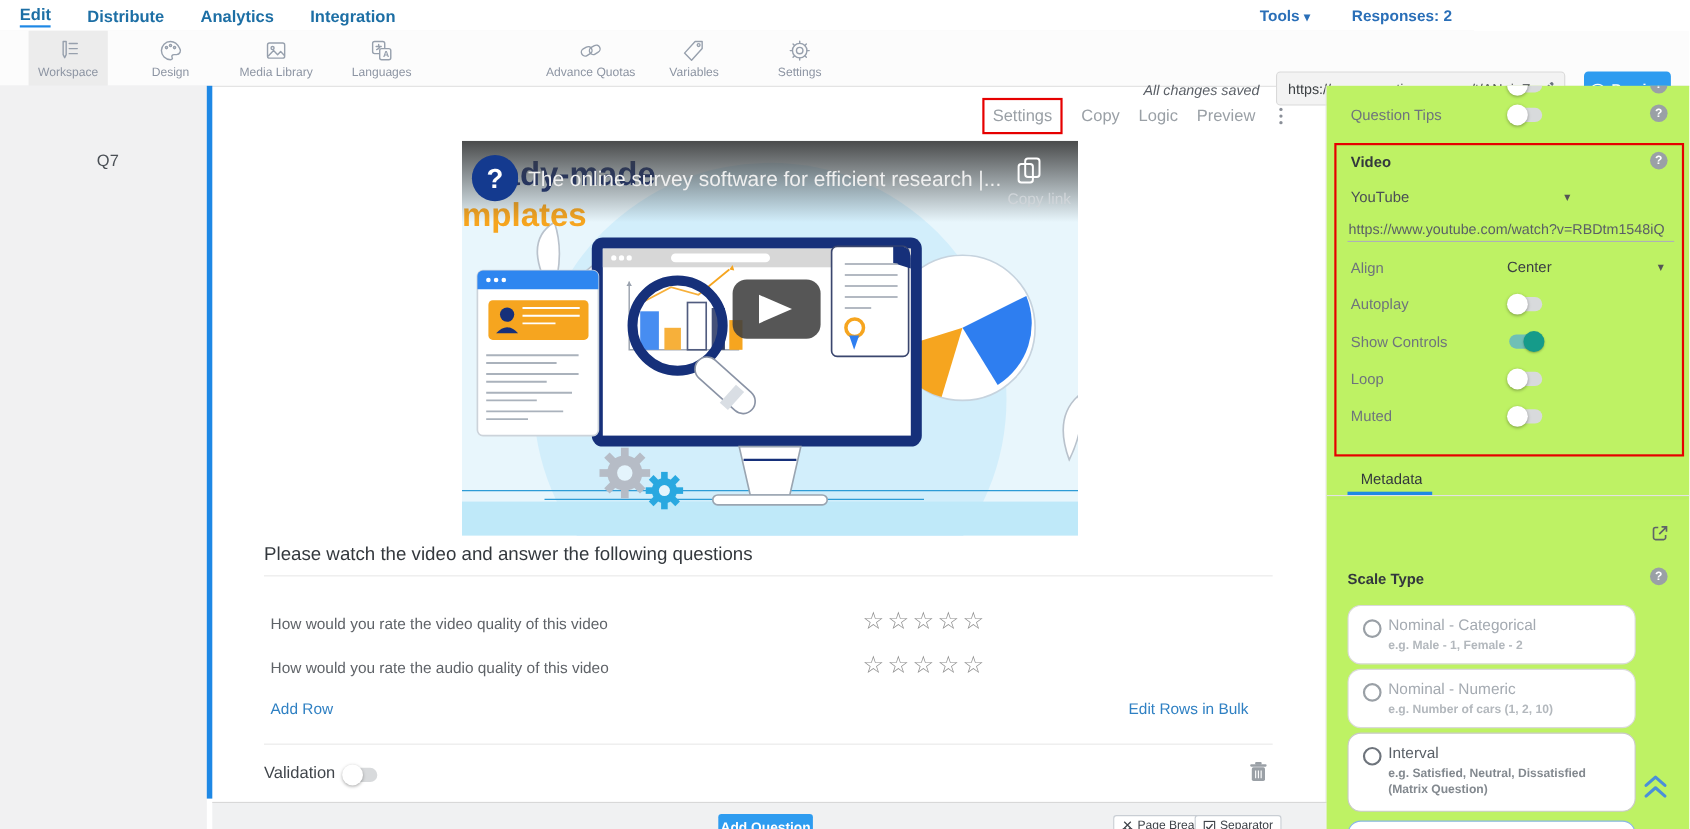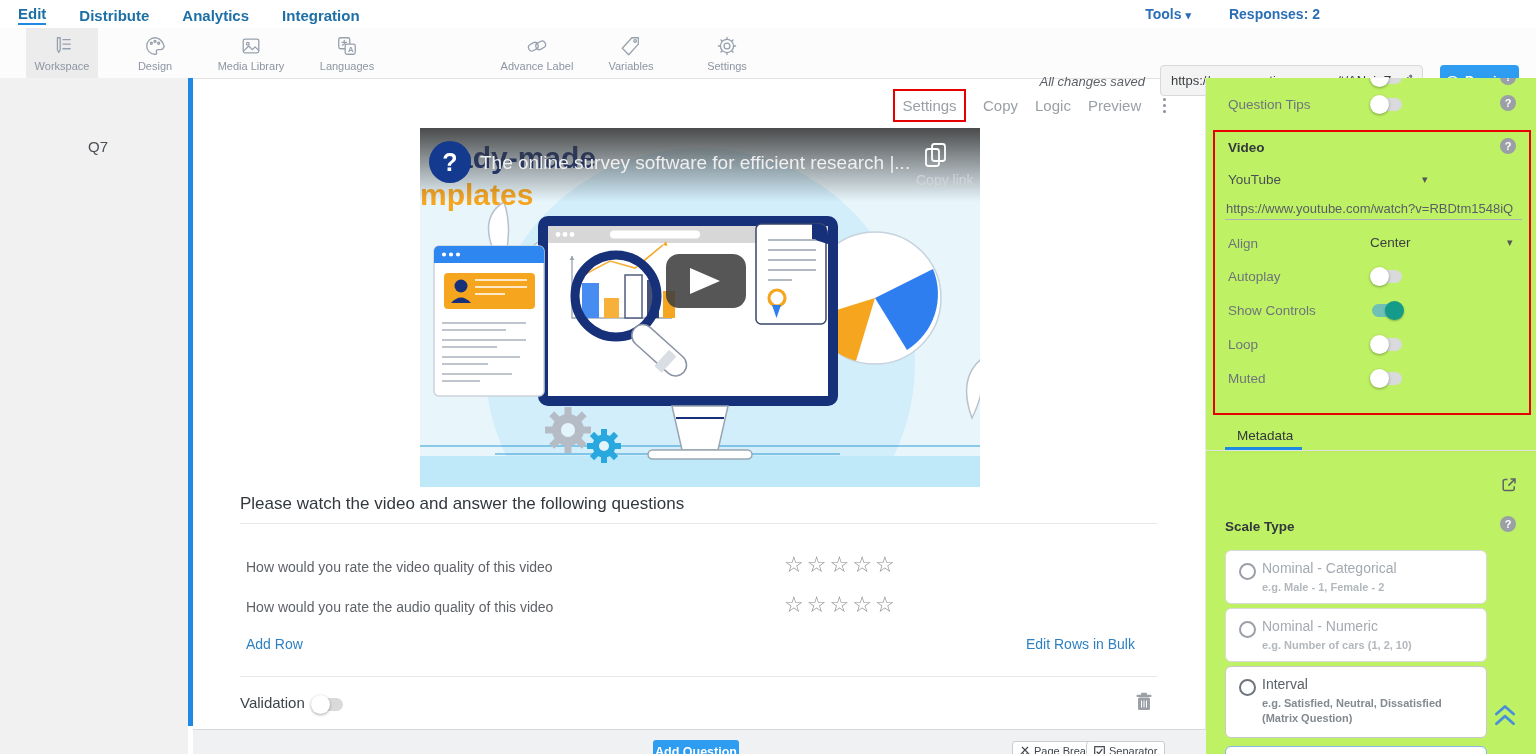--- a/index.html
+++ b/index.html
@@ -80,21 +80,21 @@
         font-size:11px;font-weight:700;text-align:center;line-height:16px;cursor:pointer;}
   .caretdn{position:absolute;font-size:11px;color:#555;cursor:pointer;}
   .redbox{position:absolute;border:2px solid #e60000;pointer-events:none;}
   .pline{position:absolute;height:1px;background:#aeb2b6;}
   .ptext{position:absolute;font-size:13px;color:#5a5f66;white-space:nowrap;overflow:hidden;}
   .tabunderline{position:absolute;background:#1e88e5;height:3px;}
   .tabdivider{position:absolute;height:1px;background:#e2e2e2;box-shadow:0 2px 3px rgba(0,0,0,.06);}
   .reportinput{position:absolute;left:19px;top:396px;width:268px;height:26px;border:none;border-bottom:1px solid #c4c7ca;
         outline:none;font-family:"Liberation Sans",sans-serif;font-size:15px;color:#3c4043;background:transparent;}
   .reportinput::placeholder{color:#9aa0a6;}
-  .scard{position:absolute;left:19px;width:262px;border:1px solid #d9d9d9;border-radius:6px;background:#fff;box-sizing:border-box;cursor:pointer;}
+  .scard{position:absolute;left:19px;width:262px;border:1px solid #d9d9d9;border-radius:12px;background:#fff;box-sizing:border-box;cursor:pointer;}
   .radio{position:absolute;left:13px;top:12px;width:13px;height:13px;border:2px solid #9aa0a6;border-radius:50%;background:#fff;cursor:pointer;}
   .sctitle{position:absolute;left:36px;top:9px;font-size:14px;}
   .scex{position:absolute;left:36px;top:29px;width:210px;font-size:11px;font-weight:700;line-height:15px;}
   .muted1{color:#a4aab1;} .muted2{color:#b3b8bd;}
   .dark1{color:#5a6067;} .dark2{color:#83898f;}
 </style>
 </head>
 <body>
 
 <div class="app">
@@ -144,21 +144,21 @@
           <rect x="10" y="10" width="11" height="11" rx="2" fill="#fcfcfc"></rect>
           <text x="13.2" y="18.6" font-size="8.5" stroke="none" fill="#97a0ad" font-family="Liberation Sans,sans-serif" font-weight="bold">A</text>
         </svg>
       <span class="tlabel">Languages</span>
     </div>
     <div class="tbtn" style="left:537px;">
       <svg width="22" height="22" viewBox="0 0 24 24">
           <rect x="2.5" y="9" width="11" height="7.5" rx="3.7" transform="rotate(-30 8 12.7)"></rect>
           <rect x="10.5" y="7.5" width="11" height="7.5" rx="3.7" transform="rotate(-30 16 11.2)"></rect>
         </svg>
-      <span class="tlabel">Advance Label</span>
+      <span class="tlabel">Advance Quotas</span>
     </div>
     <div class="tbtn" style="left:631px;">
       <svg width="22" height="22" viewBox="0 0 24 24">
           <path d="M13 3h7v7L9.5 21.5 2.5 14.5z"></path>
           <circle cx="16.5" cy="6.5" r="1.4"></circle>
         </svg>
       <span class="tlabel">Variables</span>
     </div>
     <div class="tbtn" style="left:727px;">
       <svg width="22" height="22" viewBox="0 0 24 24">

